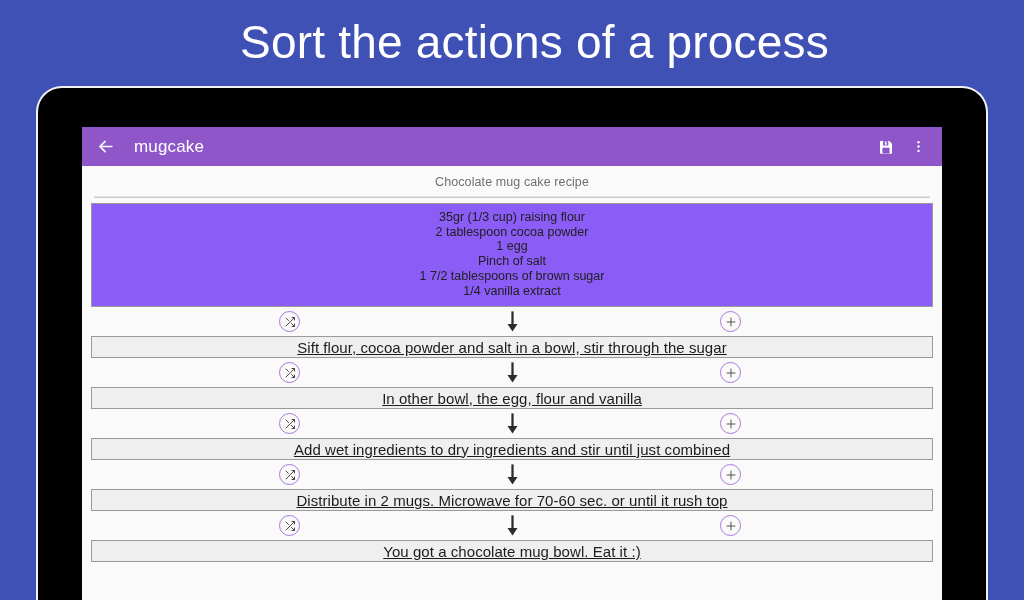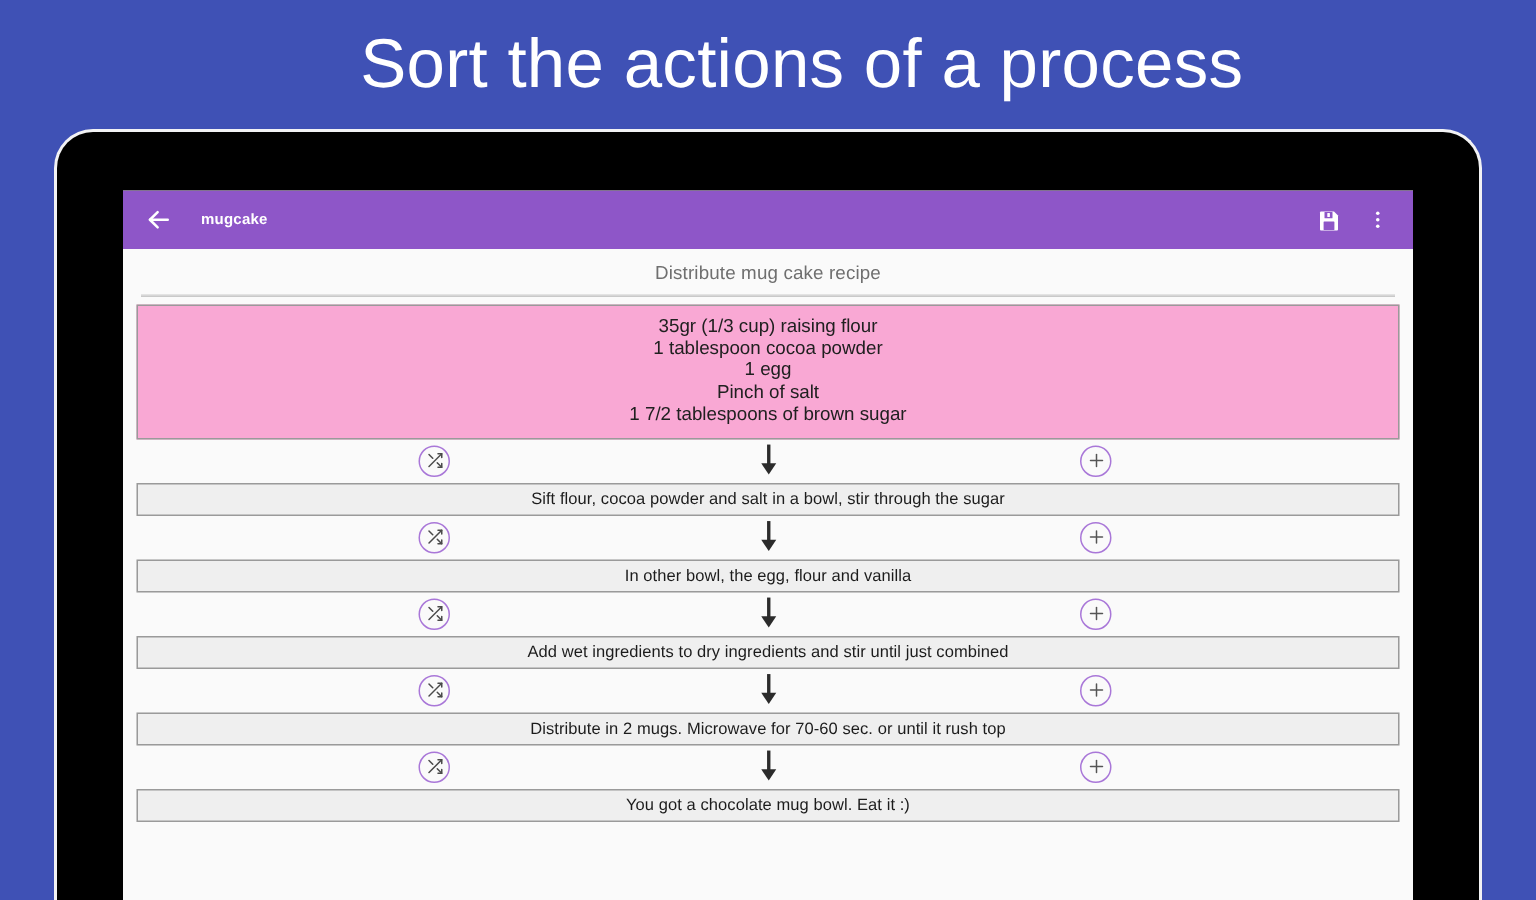--- a/index.html
+++ b/index.html
@@ -76,22 +76,22 @@
     display: flex;
     align-items: center;
     justify-content: center;
     flex: 0 0 auto;
     cursor: pointer;
   }
 
   .appbar-title {
     margin-left: 16px;
     color: #ffffff;
-    font-size: 10px;
-    font-weight: 700;
+    font-size: 17px;
+    font-weight: 400;
     letter-spacing: 0.15px;
     flex: 1 1 auto;
     white-space: nowrap;
     overflow: hidden;
   }
 
   .appbar-action {
     width: 26px;
     height: 26px;
     display: flex;
@@ -121,21 +121,21 @@
   .title-divider {
     height: 2px;
     background: #c9c9c9;
     border-top: 1px solid #e3e3e3;
     margin: 0 3px 5px 3px;
   }
 
   
   .ingredients-box {
     border: 1px solid #9a9a9a;
-    background: #f9a8d4;
+    background: #8b5cf6;
     padding: 6px 8px 8px 8px;
     text-align: center;
   }
 
   .ingredient-line {
     font-size: 12.5px;
     color: #202020;
     line-height: 14.7px;
     white-space: nowrap;
   }
@@ -180,24 +180,25 @@
     border: 1px solid #9a9a9a;
     background: #efefef;
     height: 22px;
     display: flex;
     align-items: center;
     justify-content: center;
     cursor: pointer;
   }
 
   .step-text {
-    font-size: 11px;
+    font-size: 15px;
     color: #1c1c1c;
     white-space: nowrap;
     letter-spacing: 0.05px;
+    text-decoration: underline;
   }
 </style>
 </head>
 <body>
 
 <div class="promo-headline">Sort the actions of a process</div>
 
 <div class="device-frame">
   <div class="device-screen">
 
@@ -225,30 +226,31 @@
         <svg width="15" height="15" viewBox="0 0 24 24" fill="#ffffff">
           <circle cx="12" cy="5" r="1.9"></circle>
           <circle cx="12" cy="12" r="1.9"></circle>
           <circle cx="12" cy="19" r="1.9"></circle>
         </svg>
       </div>
     </div>
 
     <div class="content">
 
-      <div class="recipe-title">Distribute mug cake recipe</div>
+      <div class="recipe-title">Chocolate mug cake recipe</div>
 
       <div class="title-divider"></div>
 
       <div class="ingredients-box">
         <div class="ingredient-line">35gr (1/3 cup) raising flour</div>
-        <div class="ingredient-line">1 tablespoon cocoa powder</div>
+        <div class="ingredient-line">2 tablespoon cocoa powder</div>
         <div class="ingredient-line">1 egg</div>
         <div class="ingredient-line">Pinch of salt</div>
         <div class="ingredient-line">1 7/2 tablespoons of brown sugar</div>
+        <div class="ingredient-line">1/4 vanilla extract</div>
       </div>
 
       <div class="connector-row">
         <div class="icon-circle icon-shuffle">
           <svg width="12" height="12" viewBox="0 0 24 24" fill="none" stroke="#4a4a4a" stroke-width="2" stroke-linecap="round" stroke-linejoin="round">
             <polyline points="16,3 21,3 21,8"></polyline>
               <line x1="4" y1="20" x2="21" y2="3"></line>
             <polyline points="21,16 21,21 16,21"></polyline>
               <line x1="15" y1="15" x2="21" y2="21"></line>
             <line x1="4" y1="4" x2="9" y2="9"></line>

